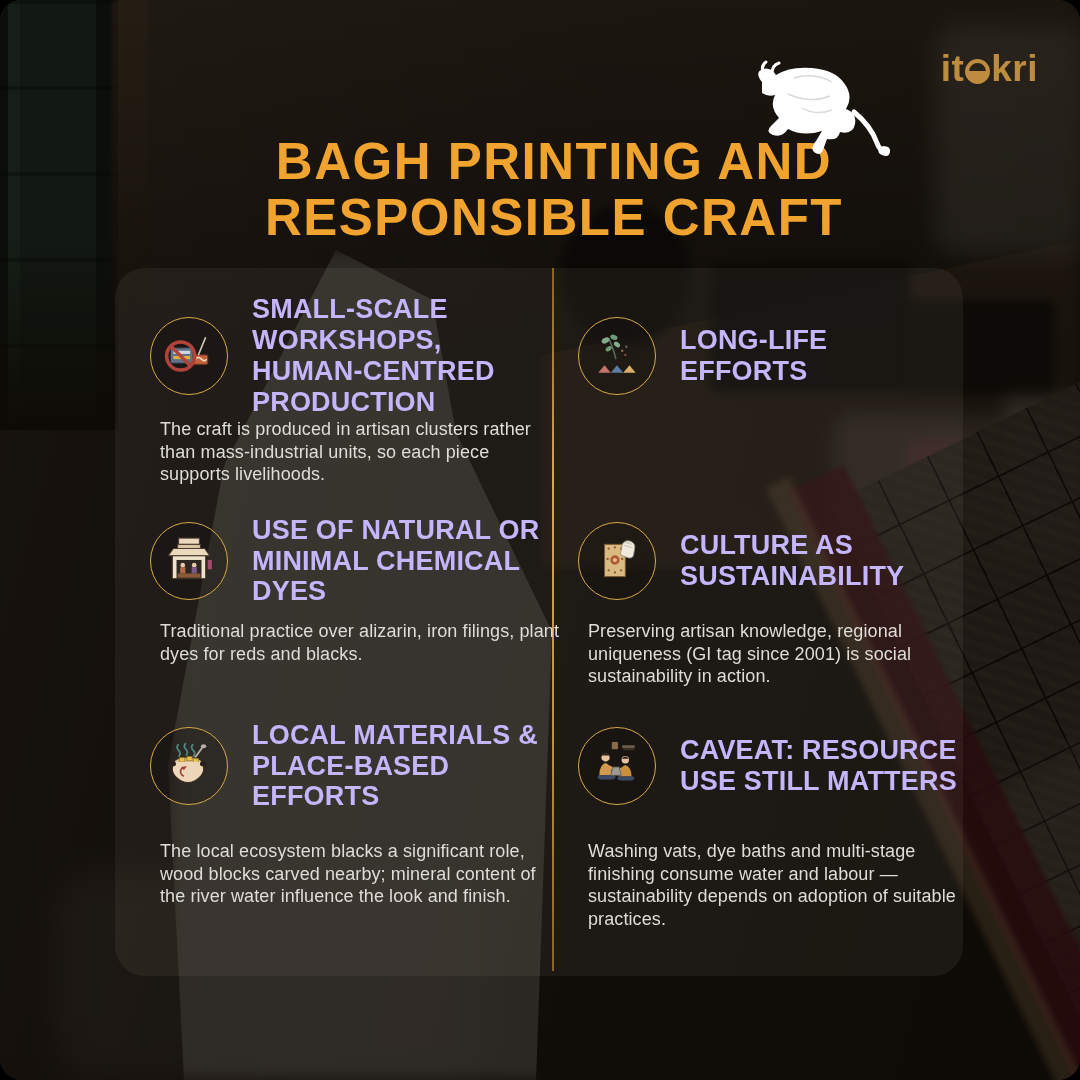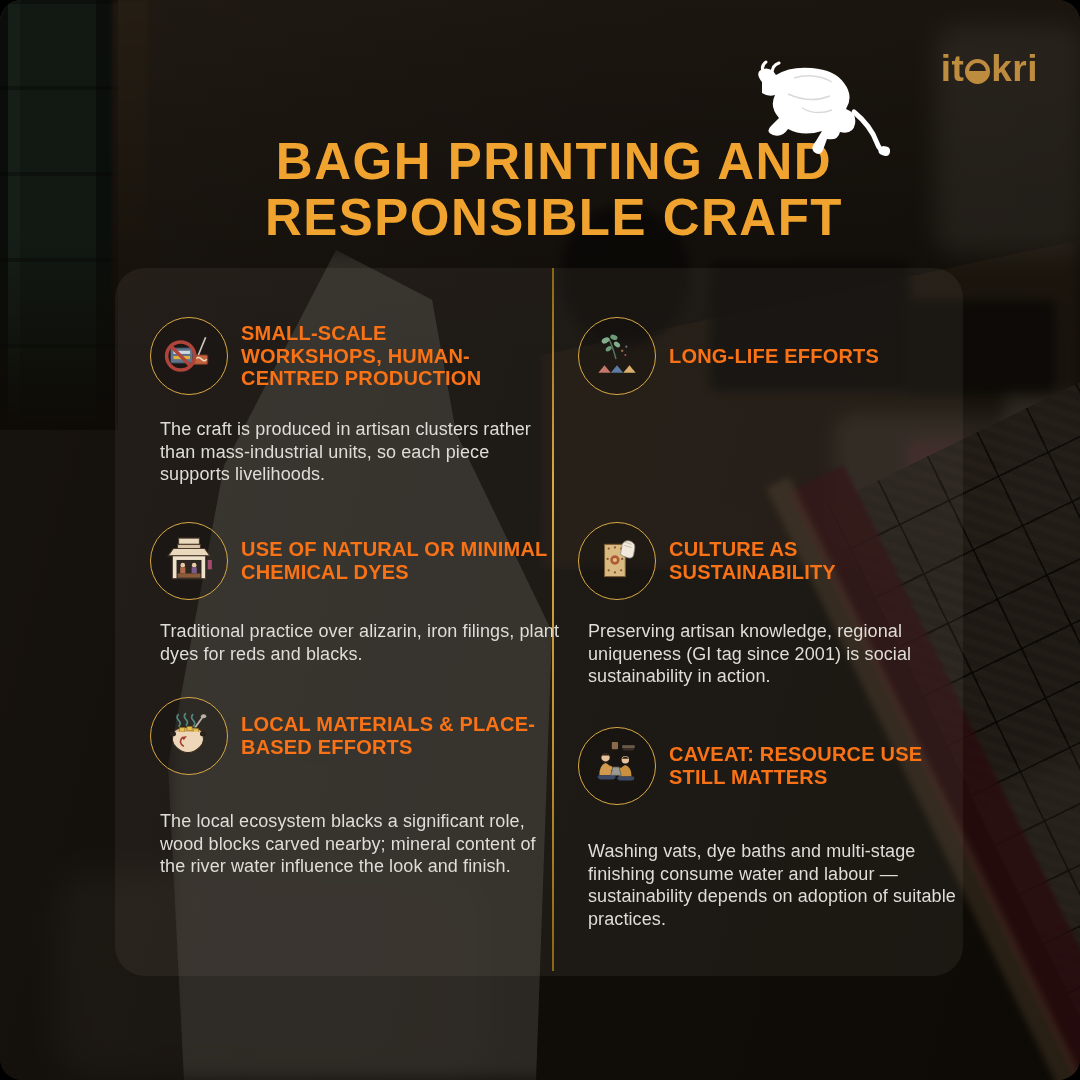--- a/index.html
+++ b/index.html
@@ -58,21 +58,21 @@
     background:linear-gradient(180deg,rgba(0,0,0,0) 46%,#BE8C3E 46%);margin:0 1px;transform:translateY(2px);}
   .title{position:absolute;left:0;right:0;top:100px;z-index:4;text-align:center;transform:translateX(14px);
     color:#F0A42F;font-weight:bold;font-size:51px;line-height:1.1;letter-spacing:1.5px;}
   .animal{position:absolute;left:742px;top:50px;width:158px;height:118px;z-index:5;}
 
   .sec{position:absolute;z-index:4;}
   .sec-head{display:flex;align-items:center;gap:13px;height:80px;}
   .icon-circle{flex:0 0 auto;width:76px;height:76px;border:1.6px solid #D8A945;border-radius:50%;
     display:flex;align-items:center;justify-content:center;background:rgba(10,8,6,.25);}
   .icon-circle svg{width:52px;height:52px;}
-  .sec-title{margin:0;color:#f97316;font-size:20px;font-weight:bold;line-height:1.14;letter-spacing:.2px;}
+  .sec-title{margin:11px;color:#c4b5fd;font-size:27px;font-weight:bold;line-height:1.14;letter-spacing:.2px;}
   .sec-body{position:absolute;left:2px;margin:8px;color:#DFDDD8;font-size:18px;line-height:1.25;letter-spacing:.1px;}
 </style>
 </head>
 <body>
 
 <div class="stage">
 
   <div class="bg">
     <div class="ph-wall"></div>
     <div class="ph-door"></div>
@@ -196,21 +196,21 @@
             <circle cx="23" cy="24" r="2" fill="#e3c27c"></circle>
           <path d="M30,9 q3,-5 8,-3 q5,2 4,7 l-1,6 q-1,4 -5,3 l-6,-2 q-3,-2 -1,-5 z" fill="#f0e9dc" stroke="#8a8478" stroke-width="0.8"></path>
           <path d="M33,7 l6,2 M32,10 l7,2" stroke="#b9b2a6" stroke-width="0.8"></path>
         </svg>
       </div>
       <h2 class="sec-title" style="max-width:200px">CULTURE AS SUSTAINABILITY</h2>
     </div>
     <p class="sec-body" style="top:91px;width:392px">Preserving artisan knowledge, regional uniqueness (GI tag since 2001) is social sustainability in action.</p>
   </section>
 
-  <section class="sec" style="left:150px;top:696px;width:402px">
+  <section class="sec" style="left:150px;top:726px;width:402px">
     <div class="sec-head">
       <div class="icon-circle">
         <svg viewBox="0 0 50 50">
           <path d="M15,4 q-3,3 0,6 q3,3 0,6" stroke="#4f8a80" stroke-width="1.6" fill="none"></path>
           <path d="M22,3 q-3,3 0,6 q3,3 0,6" stroke="#4f8a80" stroke-width="1.6" fill="none"></path>
           <path d="M29,4 q-3,3 0,6 q3,3 0,6" stroke="#4f8a80" stroke-width="1.6" fill="none"></path>
           <path d="M38,7 L30,18" stroke="#b9b2a6" stroke-width="1.8"></path>
           <ellipse cx="39" cy="6" rx="2.6" ry="1.9" fill="#b9b2a6"></ellipse>
           <ellipse cx="24" cy="21" rx="13" ry="4.5" fill="#d9b48e" stroke="#3a2a1e"></ellipse>
           <rect x="16" y="17" width="5" height="4" fill="#e8c24a" stroke="#9a7a22" stroke-width="0.7"></rect>

